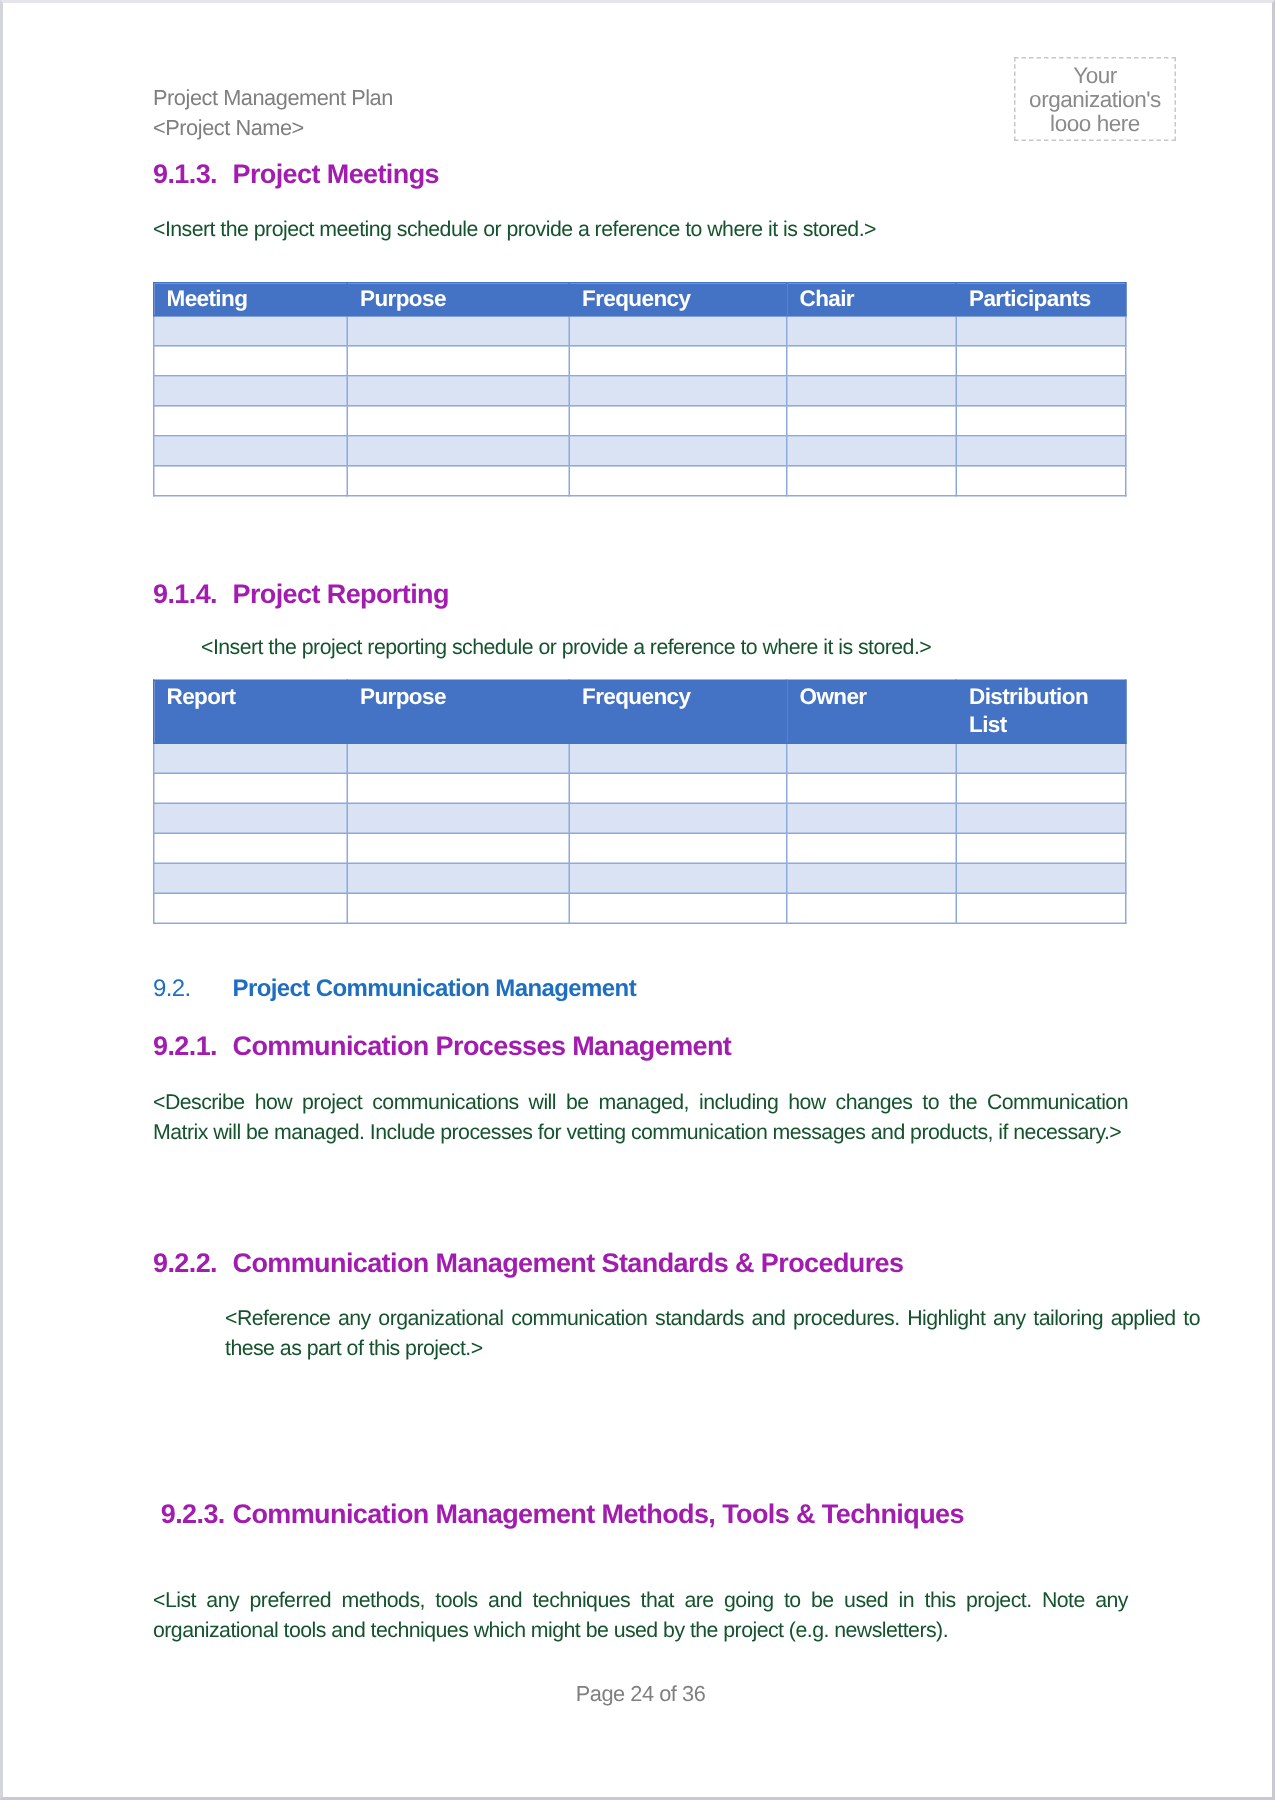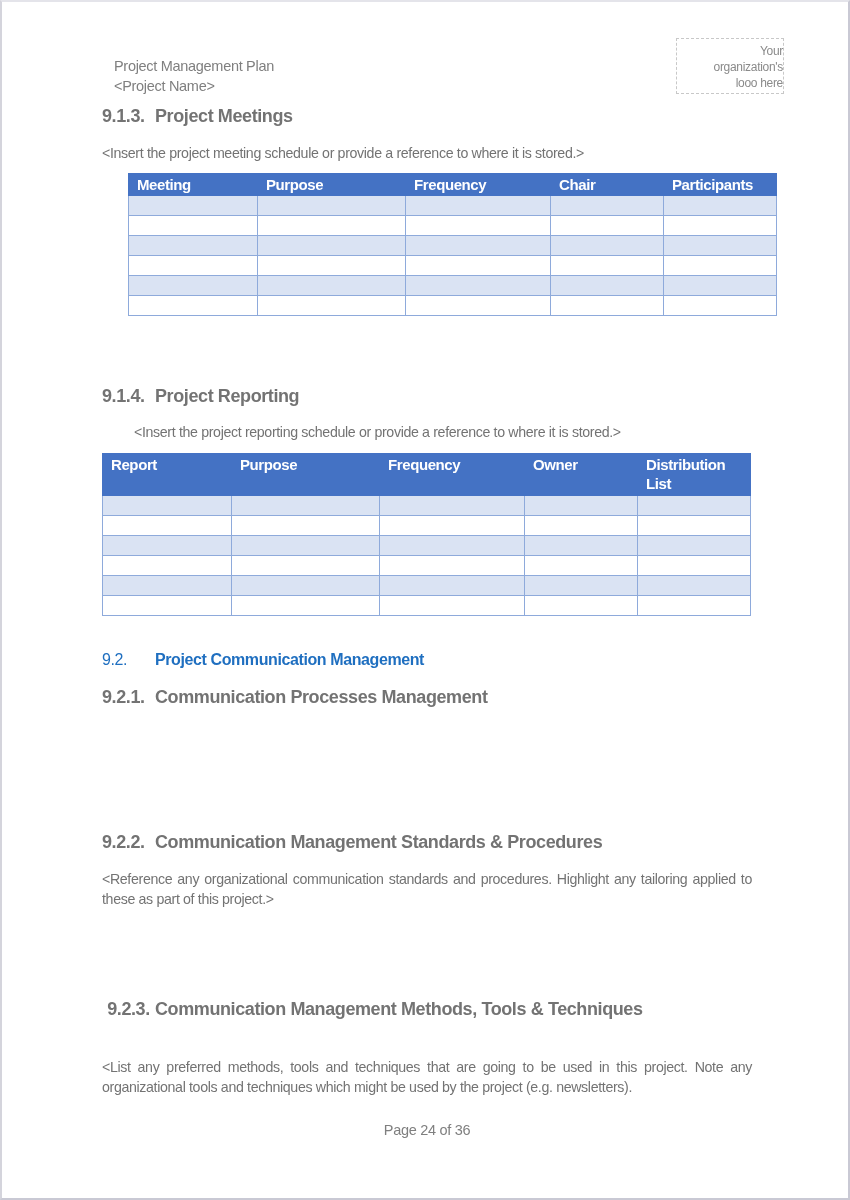--- a/index.html
+++ b/index.html
@@ -1,27 +1,27 @@
 <!DOCTYPE html>
 <html><head>
 <meta charset="utf-8">
 <style>
   html, body { margin:0; padding:0; }
   body { width:850px; height:1200px; background:#ffffff; position:relative; overflow:hidden;
          font-family:"Liberation Sans", sans-serif; }
   .page { position:absolute; left:0; top:0; width:846px; height:1196px;
           border:2px solid #c9c9d4; border-top-color:#e4e4ea; border-left-color:#d4d4dc; background:#fff; }
-  .hdr { position:absolute; left:100px; top:54px; color:#7f7f7f; font-size:14.5px; line-height:20px; letter-spacing:-0.3px;margin-left:12px; }
+  .hdr { position:absolute; left:100px; top:54px; color:#7f7f7f; font-size:14.5px; line-height:20px; letter-spacing:-0.3px; }
   .logo { position:absolute; left:674px; top:36px; width:108px; height:56px; border:1px dashed #c8c8c8;
-          color:#8a8a8a; font-size:12px; line-height:16px; text-align:right; box-sizing:border-box; padding-top:4px; letter-spacing:-0.3px; }
-  .h3 { position:absolute; left:100px; color:#737373; font-weight:bold; font-size:18px; letter-spacing:-0.4px; white-space:nowrap; }
+          color:#8a8a8a; font-size:15px; line-height:16px; text-align:center; box-sizing:border-box; padding-top:4px; letter-spacing:-0.3px; }
+  .h3 { position:absolute; left:100px; color:#a21caf; font-weight:bold; font-size:18px; letter-spacing:-0.4px; white-space:nowrap; }
   .h3 .num { display:inline-block; width:53px; }
   .h2 { position:absolute; left:100px; color:#1f6fc0; font-weight:bold; font-size:16px; letter-spacing:-0.4px; white-space:nowrap; }
   .h2 .num { display:inline-block; width:53px; font-weight:normal; }
-  .p { position:absolute; left:100px; width:650px; color:#737373; font-size:14.2px; line-height:20px; letter-spacing:-0.35px; }
+  .p { position:absolute; left:100px; width:650px; color:#14532d; font-size:14.2px; line-height:20px; letter-spacing:-0.35px; }
   .p.just { text-align:justify; text-align-last:left; }
   table { position:absolute; left:100px; width:648px; border-collapse:collapse; table-layout:fixed; }
   th { background:#4472c4; color:#ffffff; text-align:left; font-size:15px; font-weight:bold; padding:1px 8px;
        vertical-align:top; line-height:19px; letter-spacing:-0.4px; border:1px solid #4472c4; }
   td { border:1px solid #8eaadb; height:19px; padding:0; }
   tr.alt td { background:#dae3f3; }
   .footer { position:absolute; left:0; width:850px; top:1120px; text-align:center; color:#7f7f7f; font-size:14.5px; letter-spacing:-0.3px; }
   .footer b { font-weight:normal; }
 </style>
 </head>
@@ -38,21 +38,21 @@
     <div>Your</div>
     <div>organization's</div>
     <div>looo here</div>
   </div>
 
   <div class="h3" style="top:104px;">
     <span class="num">9.1.3.</span><span>Project Meetings</span>
   </div>
   <div class="p" style="top:141px;">&lt;Insert the project meeting schedule or provide a reference to where it is stored.&gt;</div>
 
-  <table style="top:171px;margin-left:26px;">
+  <table style="top:186px;">
     <colgroup>
         <col style="width:129px">
         <col style="width:148px">
         <col style="width:145px">
         <col style="width:113px">
         <col style="width:113px">
       </colgroup>
     <tbody>
         <tr>
       <th>Meeting</th>
@@ -172,25 +172,26 @@
   </tbody>
     </table>
 
   <div class="h2" style="top:649px;">
     <span class="num">9.2.</span><span>Project Communication Management</span>
   </div>
 
   <div class="h3" style="top:685px;">
     <span class="num">9.2.1.</span><span>Communication Processes Management</span>
   </div>
+  <div class="p just" style="top:723px;">&lt;Describe how project communications will be managed, including how changes to the Communication Matrix will be managed. Include processes for vetting communication messages and products, if necessary.&gt;</div>
 
   <div class="h3" style="top:830px;">
     <span class="num">9.2.2.</span><span>Communication Management Standards &amp; Procedures</span>
   </div>
-  <div class="p just" style="top:867px;">&lt;Reference any organizational communication standards and procedures. Highlight any tailoring applied to these as part of this project.&gt;</div>
+  <div class="p just" style="top:867px;margin-left:48px;">&lt;Reference any organizational communication standards and procedures. Highlight any tailoring applied to these as part of this project.&gt;</div>
 
   <div class="h3" style="top:997px;text-align:center;">
     <span class="num">9.2.3.</span><span>Communication Management Methods, Tools &amp; Techniques</span>
   </div>
   <div class="p just" style="top:1014px;margin-top:41px;">&lt;List any preferred methods, tools and techniques that are going to be used in this project. Note any organizational tools and techniques which might be used by the project (e.g. newsletters).</div>
 
   <div class="footer">
     <span>Page</span>
     <b>24</b>
     <span>of</span>

